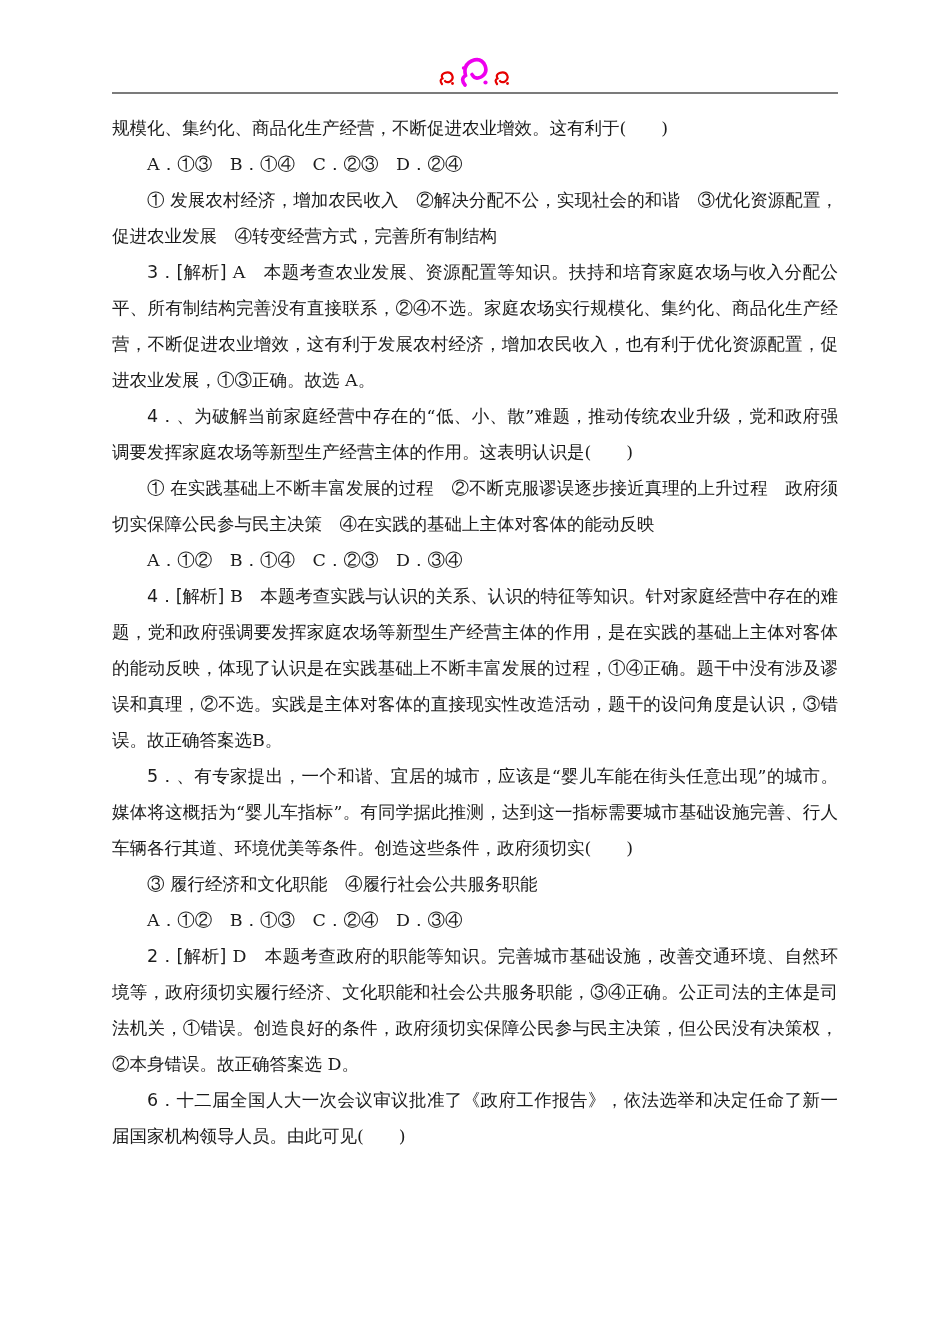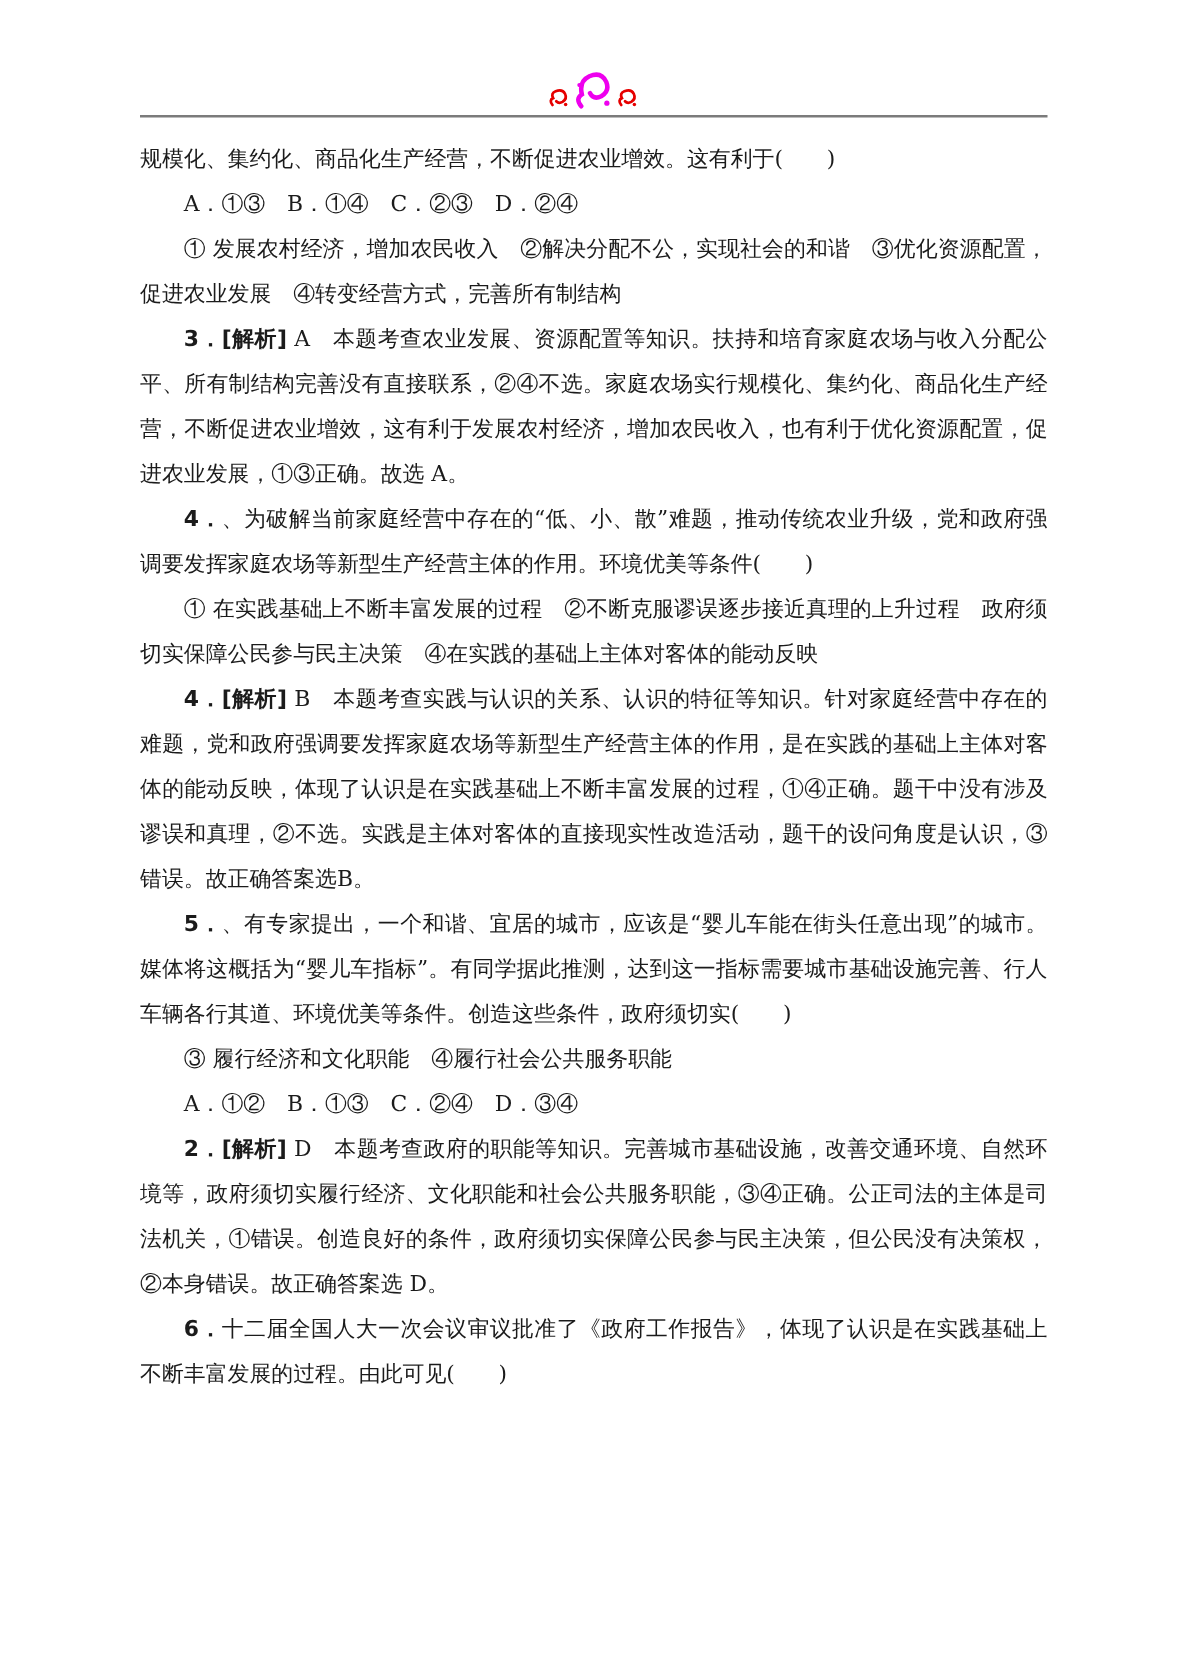--- a/index.html
+++ b/index.html
@@ -35,21 +35,21 @@
     width: 726px;
     margin: 16px auto 0 auto;
     font-size: 17.5px;
     line-height: 36px;
     text-align: justify;
     text-justify: inter-ideograph;
   }
   .para { margin: 0; padding: 0; }
   .indent { text-indent: 2em; }
   .pfx {
-    font-weight: 700;
+    font-weight: 400;
     font-family: "DejaVu Sans", "Liberation Sans", sans-serif;
   }
   .ans { font-family: "DejaVu Serif", "Liberation Serif", serif; }
 </style>
 </head>
 <body>
 
 <div class="page">
 
   <div class="header">
@@ -75,32 +75,33 @@
   <div class="content">
 
     <p class="para"><span>规模化、集约化、商品化生产经营，不断促进农业增效。这有利于(　　)</span></p>
 
     <p class="para indent"><span>A．①③　B．①④　C．②③　D．②④</span></p>
 
     <p class="para indent"><span>① 发展农村经济，增加农民收入　②解决分配不公，实现社会的和谐　③优化资源配置，促进农业发展　④转变经营方式，完善所有制结构</span></p>
 
     <p class="para indent"><b class="pfx">3．[解析]</b> <span class="ans">A</span><span>　本题考查农业发展、资源配置等知识。扶持和培育家庭农场与收入分配公平、所有制结构完善没有直接联系，②④不选。家庭农场实行规模化、集约化、商品化生产经营，不断促进农业增效，这有利于发展农村经济，增加农民收入，也有利于优化资源配置，促进农业发展，①③正确。故选 A。</span></p>
 
-    <p class="para indent"><b class="pfx">4．</b><span>、为破解当前家庭经营中存在的“低、小、散”难题，推动传统农业升级，党和政府强调要发挥家庭农场等新型生产经营主体的作用。环境优美等条件(　　)</span></p>
+    <p class="para indent"><b class="pfx">4．</b><span>、为破解当前家庭经营中存在的“低、小、散”难题，推动传统农业升级，党和政府强调要发挥家庭农场等新型生产经营主体的作用。这表明认识是(　　)</span></p>
 
     <p class="para indent"><span>① 在实践基础上不断丰富发展的过程　②不断克服谬误逐步接近真理的上升过程　政府须切实保障公民参与民主决策　④在实践的基础上主体对客体的能动反映</span></p>
 
+    <p class="para indent"><span>A．①②　B．①④　C．②③　D．③④</span></p>
 
     <p class="para indent"><b class="pfx">4．[解析]</b> <span class="ans">B</span><span>　本题考查实践与认识的关系、认识的特征等知识。针对家庭经营中存在的难题，党和政府强调要发挥家庭农场等新型生产经营主体的作用，是在实践的基础上主体对客体的能动反映，体现了认识是在实践基础上不断丰富发展的过程，①④正确。题干中没有涉及谬误和真理，②不选。实践是主体对客体的直接现实性改造活动，题干的设问角度是认识，③错误。故正确答案选B。</span></p>
 
     <p class="para indent"><b class="pfx">5．</b><span>、有专家提出，一个和谐、宜居的城市，应该是“婴儿车能在街头任意出现”的城市。媒体将这概括为“婴儿车指标”。有同学据此推测，达到这一指标需要城市基础设施完善、行人车辆各行其道、环境优美等条件。创造这些条件，政府须切实(　　)</span></p>
 
 
     <p class="para indent"><span>③ 履行经济和文化职能　④履行社会公共服务职能</span></p>
 
     <p class="para indent"><span>A．①②　B．①③　C．②④　D．③④</span></p>
 
     <p class="para indent"><b class="pfx">2．[解析]</b> <span class="ans">D</span><span>　本题考查政府的职能等知识。完善城市基础设施，改善交通环境、自然环境等，政府须切实履行经济、文化职能和社会公共服务职能，③④正确。公正司法的主体是司法机关，①错误。创造良好的条件，政府须切实保障公民参与民主决策，但公民没有决策权，②本身错误。故正确答案选 D。</span></p>
 
-    <p class="para indent"><b class="pfx">6．</b><span>十二届全国人大一次会议审议批准了《政府工作报告》，体现了认识是在实践基础上不断丰富发展的过程。由此可见(　　)</span></p>
+    <p class="para indent"><b class="pfx">6．</b><span>十二届全国人大一次会议审议批准了《政府工作报告》，依法选举和决定任命了新一届国家机构领导人员。由此可见(　　)</span></p>
 
   </div>
 </div>
 
 </body></html>

